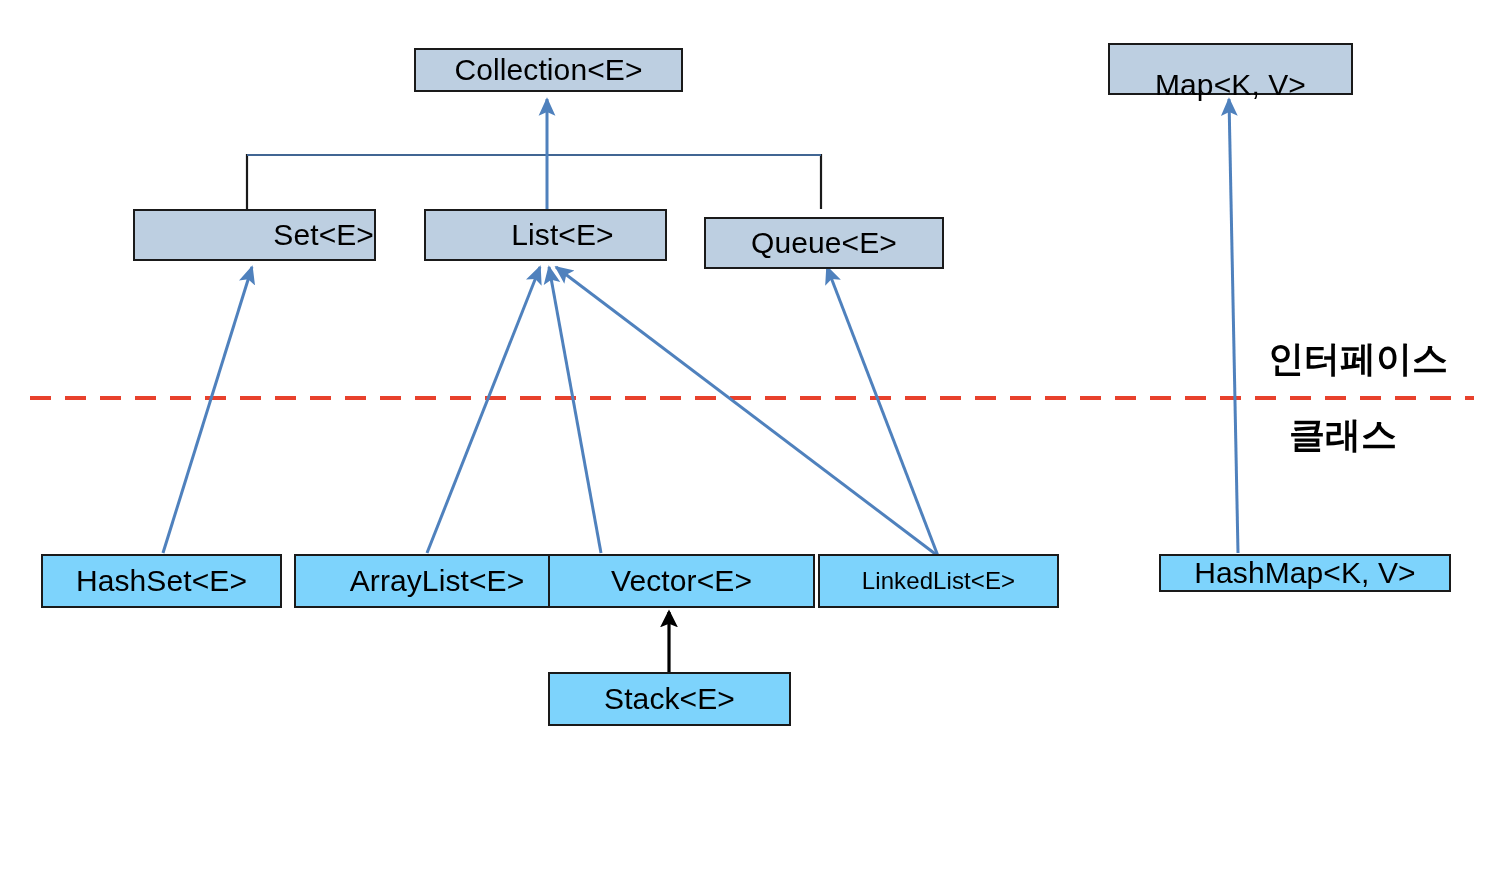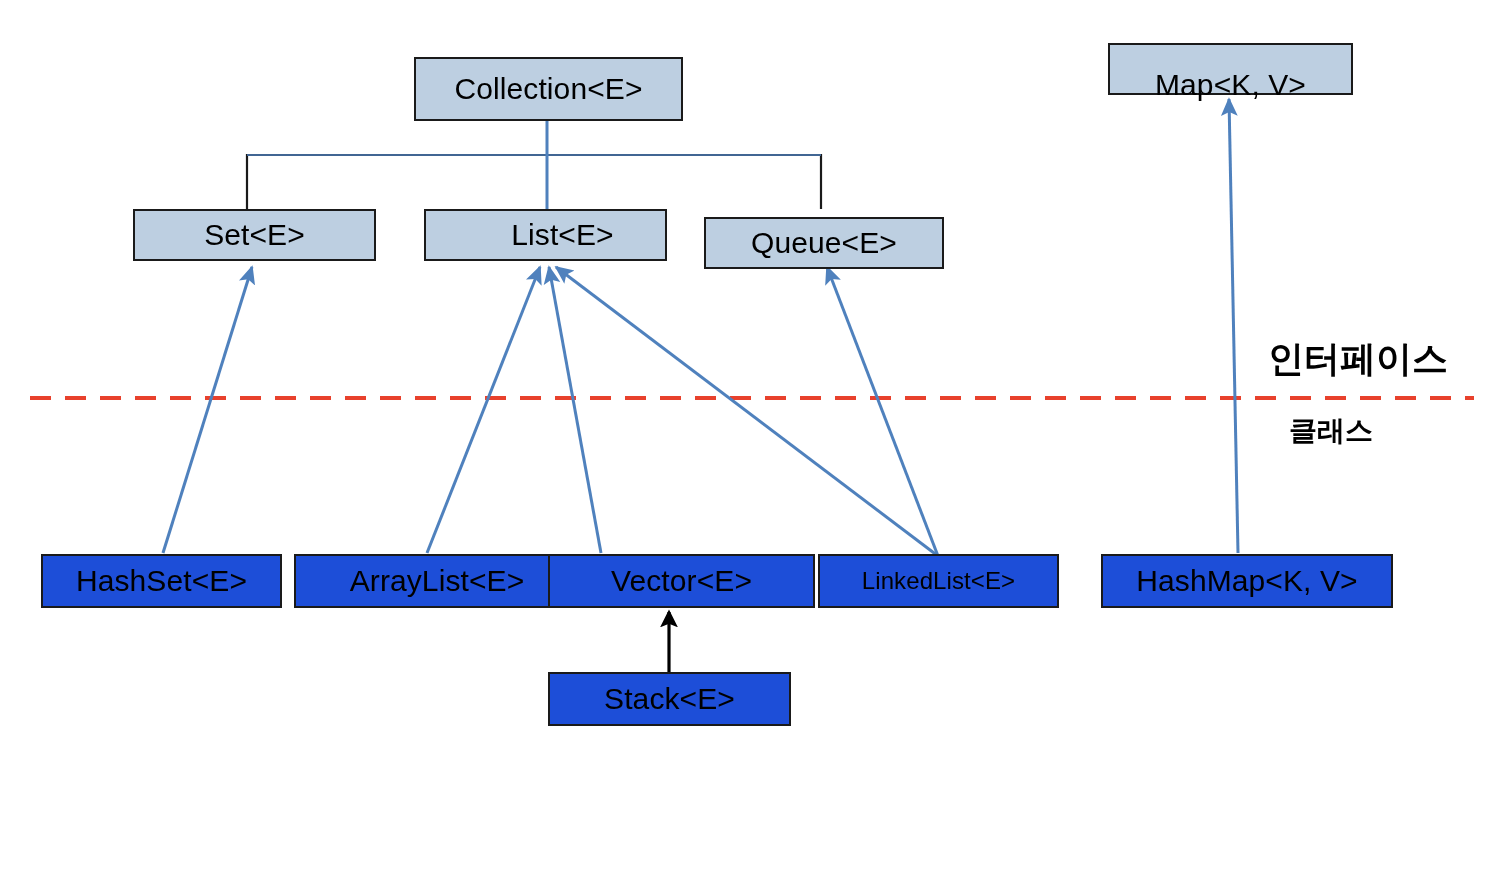--- a/index.html
+++ b/index.html
@@ -32,21 +32,21 @@
     justify-content: center;
     border: 2px solid #1a1a1a;
     color: #000000;
     white-space: nowrap;
     letter-spacing: 0.1px;
   }
   .node.iface {
     background: #bdcfe1;
   }
   .node.klass {
-    background: #1d4ed8;
+    background: #7dd3fc;
   }
   .node-label {
     line-height: 1;
     font-weight: 400;
   }
   .side-label {
     position: absolute;
     color: #000000;
     font-weight: 700;
     white-space: nowrap;
@@ -78,52 +78,52 @@
         <line x1="427" y1="553" x2="540" y2="267" stroke="#4f81bd" stroke-width="3" marker-end="url(#ah-blue)"></line>
         <line x1="601" y1="553" x2="549" y2="267" stroke="#4f81bd" stroke-width="3" marker-end="url(#ah-blue)"></line>
         <line x1="938" y1="556" x2="556" y2="267" stroke="#4f81bd" stroke-width="3" marker-end="url(#ah-blue)"></line>
         <line x1="938" y1="556" x2="827" y2="267" stroke="#4f81bd" stroke-width="3" marker-end="url(#ah-blue)"></line>
         <line x1="1238" y1="553" x2="1229" y2="99" stroke="#4f81bd" stroke-width="3" marker-end="url(#ah-blue)"></line>
         <line x1="669" y1="680" x2="669" y2="612" stroke="#000000" stroke-width="3.2" marker-end="url(#ah-black)"></line>
       </g>
   </svg>
 
   <div id="node-layer">
-      <div class="node iface" style="left: 414px; top: 57px; width: 269px; height: 64px;">
+      <div class="node iface" style="left: 414px; top: 48px; width: 269px; height: 44px;">
         <span class="node-label" style="font-size: 30px;">Collection&lt;E&gt;</span>
       </div>
       <div class="node iface" style="left: 1108px; top: 43px; width: 245px; height: 52px;">
         <span class="node-label" style="font-size: 30px; margin-top: 32px;">Map&lt;K, V&gt;</span>
       </div>
-      <div class="node iface" style="left: 133px; top: 209px; width: 243px; height: 52px;">
+      <div class="node iface" style="left: 133px; top: 209px; width: 243px; height: 52px; justify-content: flex-end;">
         <span class="node-label" style="font-size: 30px;">Set&lt;E&gt;</span>
       </div>
       <div class="node iface" style="left: 424px; top: 209px; width: 243px; height: 52px; padding-left: 34px;">
         <span class="node-label" style="font-size: 30px;">List&lt;E&gt;</span>
       </div>
       <div class="node iface" style="left: 704px; top: 209px; width: 240px; height: 52px; margin-top: 8px;">
         <span class="node-label" style="font-size: 30px;">Queue&lt;E&gt;</span>
       </div>
       <div class="node klass" style="left: 41px; top: 554px; width: 241px; height: 54px;">
         <span class="node-label" style="font-size: 30px;">HashSet&lt;E&gt;</span>
       </div>
       <div class="node klass" style="left: 294px; top: 554px; width: 286px; height: 54px;">
         <span class="node-label" style="font-size: 30px;">ArrayList&lt;E&gt;</span>
       </div>
       <div class="node klass" style="left: 548px; top: 554px; width: 267px; height: 54px;">
         <span class="node-label" style="font-size: 30px;">Vector&lt;E&gt;</span>
       </div>
       <div class="node klass" style="left: 818px; top: 554px; width: 241px; height: 54px;">
         <span class="node-label" style="font-size: 24px;">LinkedList&lt;E&gt;</span>
       </div>
-      <div class="node klass" style="left: 1101px; top: 554px; width: 292px; height: 54px;">
+      <div class="node klass" style="left: 1159px; top: 554px; width: 292px; height: 38px;">
         <span class="node-label" style="font-size: 30px;">HashMap&lt;K, V&gt;</span>
       </div>
       <div class="node klass" style="left: 548px; top: 672px; width: 243px; height: 54px;">
         <span class="node-label" style="font-size: 30px;">Stack&lt;E&gt;</span>
       </div>
     </div>
   <div id="label-layer">
       <div class="side-label" style="left: 1268px; top: 341px; font-size: 36px;">인터페이스</div>
-      <div class="side-label" style="left: 1289px; top: 417px; font-size: 28px;">클래스</div>
+      <div class="side-label" style="left: 1289px; top: 417px; font-size: 36px;">클래스</div>
     </div>
 
 </div>
 
 </body></html>

